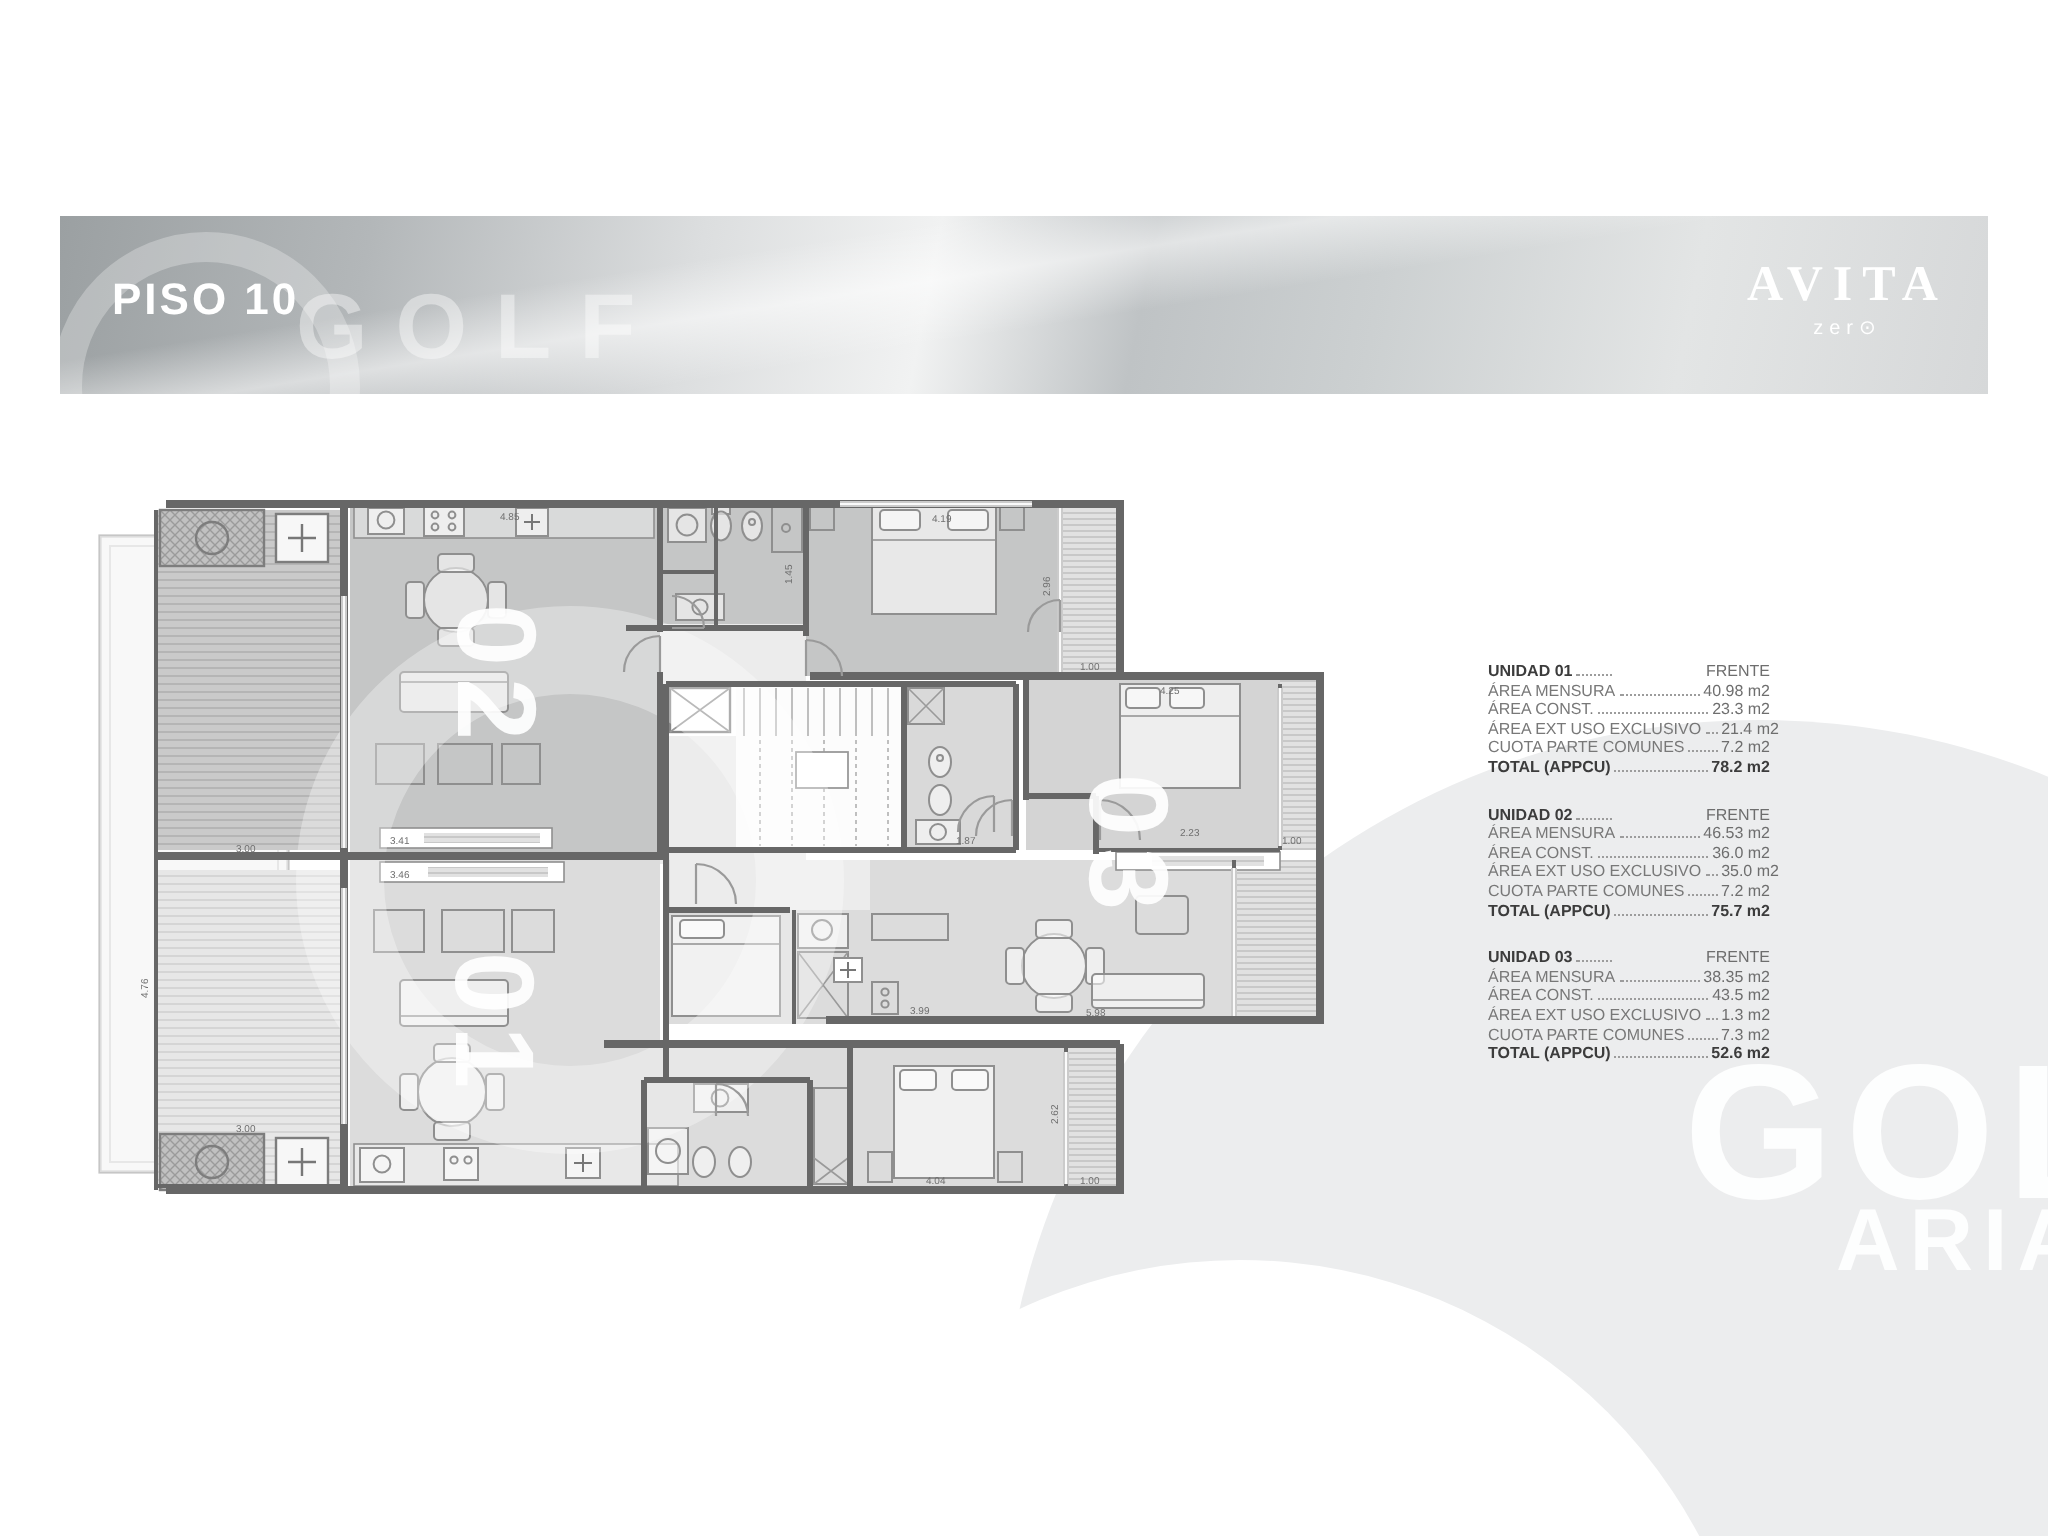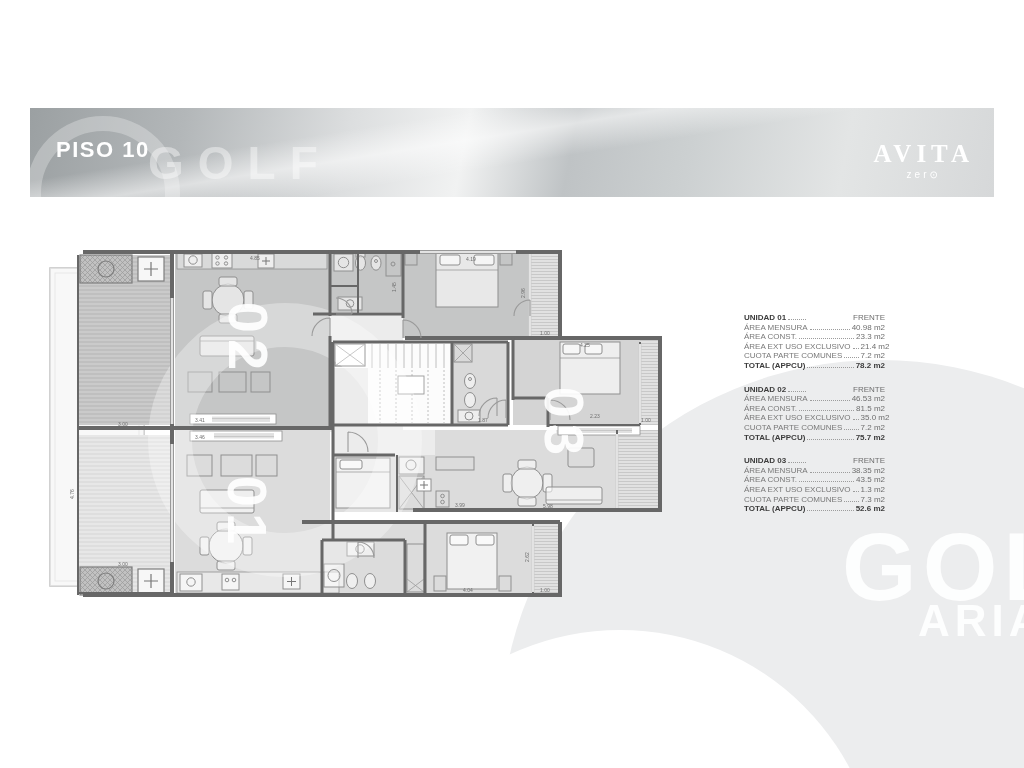--- a/index.html
+++ b/index.html
@@ -18,26 +18,26 @@
   .banner{position:absolute;left:30px;top:108px;width:964px;height:89px;overflow:hidden;
       background:
         linear-gradient(171deg, rgba(255,255,255,0) 30%, rgba(255,255,255,.55) 42%, rgba(255,255,255,0) 55%),
         linear-gradient(101deg,#9ba0a2 0%,#b3b7b9 16%,#dcdedf 33%,#f1f2f2 45%,#bfc3c5 56%,#ccd0d1 68%,#e3e5e5 84%,#d6d8d9 100%);}
   .g-ring{position:absolute;left:-4px;top:8px;width:124px;height:124px;border-radius:50%;
       border:15px solid rgba(255,255,255,.28);}
   .banner-watermark{position:absolute;left:118px;top:28px;font-size:46px;font-weight:bold;
       letter-spacing:14px;color:rgba(255,255,255,.42);white-space:nowrap;}
   .piso{position:absolute;left:26px;top:29px;font-size:22px;font-weight:bold;
       letter-spacing:1.5px;color:#ffffff;}
-  .brand{position:absolute;right:20px;top:32px;text-align:center;color:#fff;}
+  .brand{position:absolute;right:20px;top:21px;text-align:center;color:#fff;}
   .brand-name{font-family:"Liberation Serif",serif;font-weight:bold;font-size:25px;
       letter-spacing:5px;}
   .brand-sub{font-size:10px;font-weight:normal;letter-spacing:3px;margin-top:1px;}
   
-  .info-panel{position:absolute;left:744px;top:313px;width:141px;font-size:8px;
+  .info-panel{position:absolute;left:744px;top:331px;width:141px;font-size:8px;
       color:#777;line-height:9.6px;}
   .unit-block{margin-bottom:14px;}
   .u-row{display:flex;align-items:baseline;white-space:nowrap;}
   .leader{flex:1;border-bottom:1px dotted #9c9c9c;margin:0 2px 1.5px 2px;min-width:6px;}
   .u-head .u-name{font-weight:bold;color:#3c3c3c;}
   .u-head .u-type{color:#6e6e6e;padding-left:45px;}
   .u-row.total, .u-row.total .u-val{font-weight:bold;color:#3c3c3c;justify-content:flex-end;}
   .u-lbl{color:#787878;}
   .u-val{color:#6e6e6e;}
   
@@ -351,21 +351,21 @@
         <span class="u-type">FRENTE</span>
       </div>
       <div class="u-row">
           <span class="u-lbl">ÁREA MENSURA</span>
           <span class="leader"></span>
           <span class="u-val">46.53 m2</span>
         </div>
       <div class="u-row">
           <span class="u-lbl">ÁREA CONST.</span>
           <span class="leader"></span>
-          <span class="u-val">81.5 m2</span>
+          <span class="u-val">36.0 m2</span>
         </div>
       <div class="u-row">
           <span class="u-lbl">ÁREA EXT USO EXCLUSIVO</span>
           <span class="leader"></span>
           <span class="u-val">35.0 m2</span>
         </div>
       <div class="u-row">
           <span class="u-lbl">CUOTA PARTE COMUNES</span>
           <span class="leader"></span>
           <span class="u-val">7.2 m2</span>

